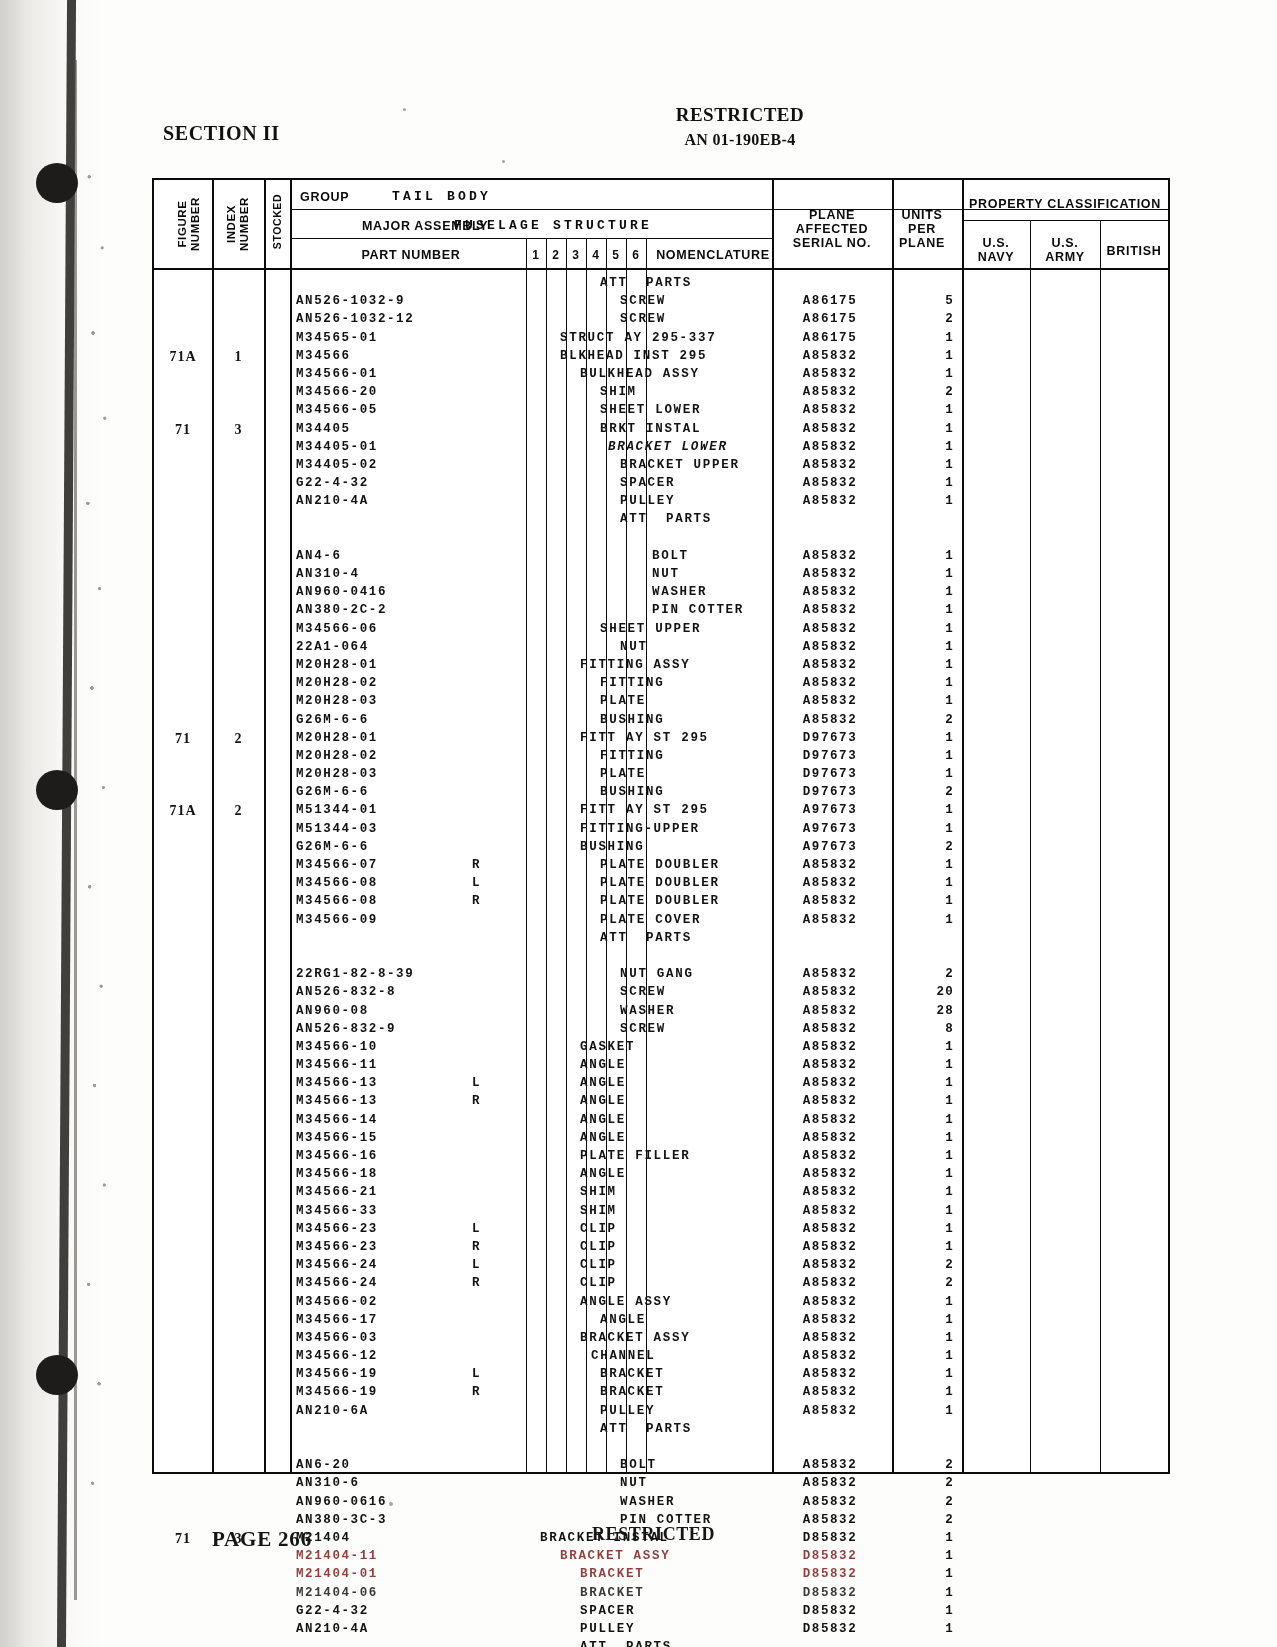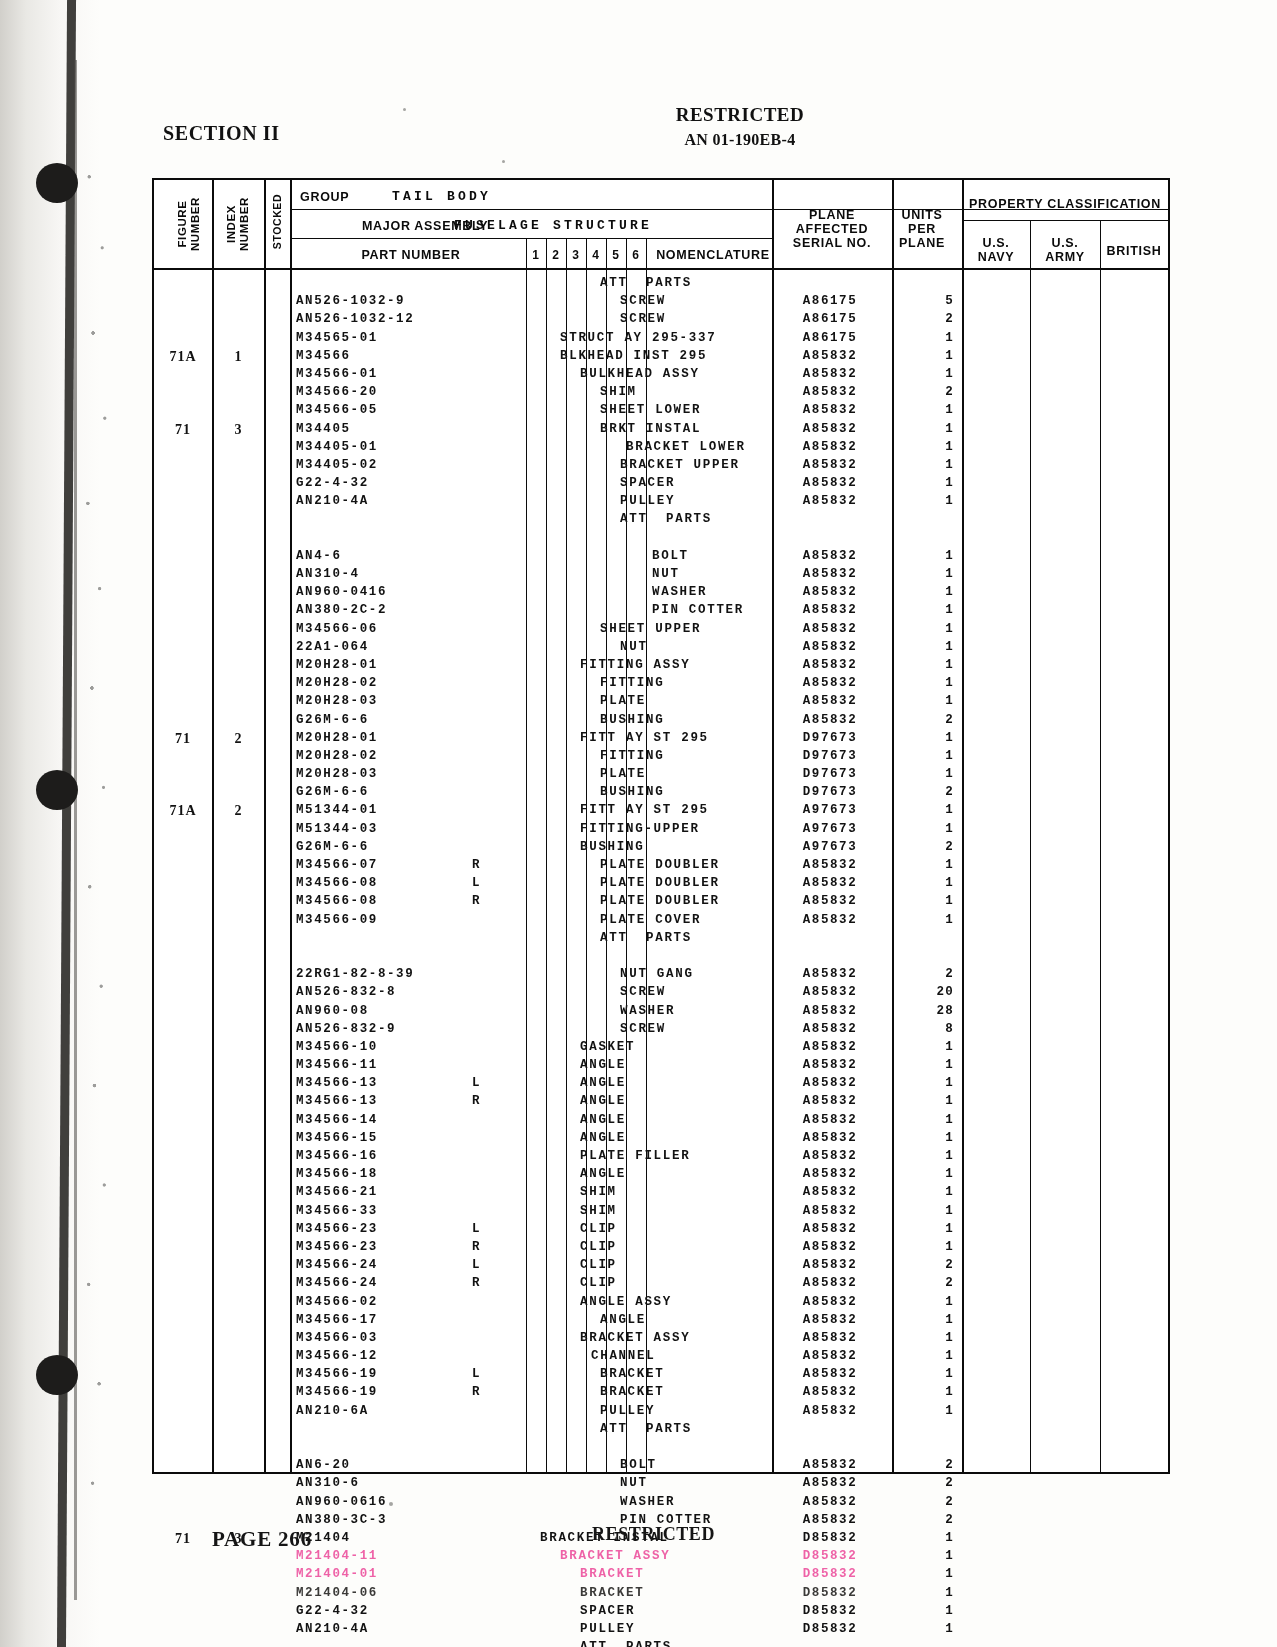--- a/index.html
+++ b/index.html
@@ -245,21 +245,21 @@
     position: absolute;
     left: 742px; width: 58px;
     text-align: right;
     letter-spacing: 1.2px;
     font-weight: bold;
   }
 
   
   .row.faint .c-pn,
   .row.faint .c-nom,
-  .row.faint .c-ser { color: #ec4899; filter: blur(.35px); opacity: .85; }
+  .row.faint .c-ser { color: #7f1d1d; filter: blur(.35px); opacity: .85; }
   .row.faint2 .c-pn,
   .row.faint2 .c-nom,
   .row.faint2 .c-ser { color: #2b2a28; filter: blur(.2px); opacity: .92; }
 
   
   .foot-page {
     position: absolute;
     left: 212px; top: 1527px;
     font-family: "Liberation Serif", serif;
     font-weight: bold;
@@ -473,21 +473,21 @@
             <div class="c-nom" style="left:446px;">BRKT INSTAL</div>
             <div class="c-ser">A85832</div>
             <div class="c-upp">1</div>
           </div>
           <div class="row">
             <div class="c-fig"></div>
             <div class="c-idx"></div>
             <div class="c-stk"></div>
             <div class="c-pn">M34405-01</div>
             <div class="c-lr"></div>
-            <div class="c-nom" style="left:472px;">BRACKET LOWER</div>
+            <div class="c-nom" style="left:454px;font-style:italic;">BRACKET LOWER</div>
             <div class="c-ser">A85832</div>
             <div class="c-upp">1</div>
           </div>
           <div class="row">
             <div class="c-fig"></div>
             <div class="c-idx"></div>
             <div class="c-stk"></div>
             <div class="c-pn">M34405-02</div>
             <div class="c-lr"></div>
             <div class="c-nom" style="left:466px;">BRACKET UPPER</div>

